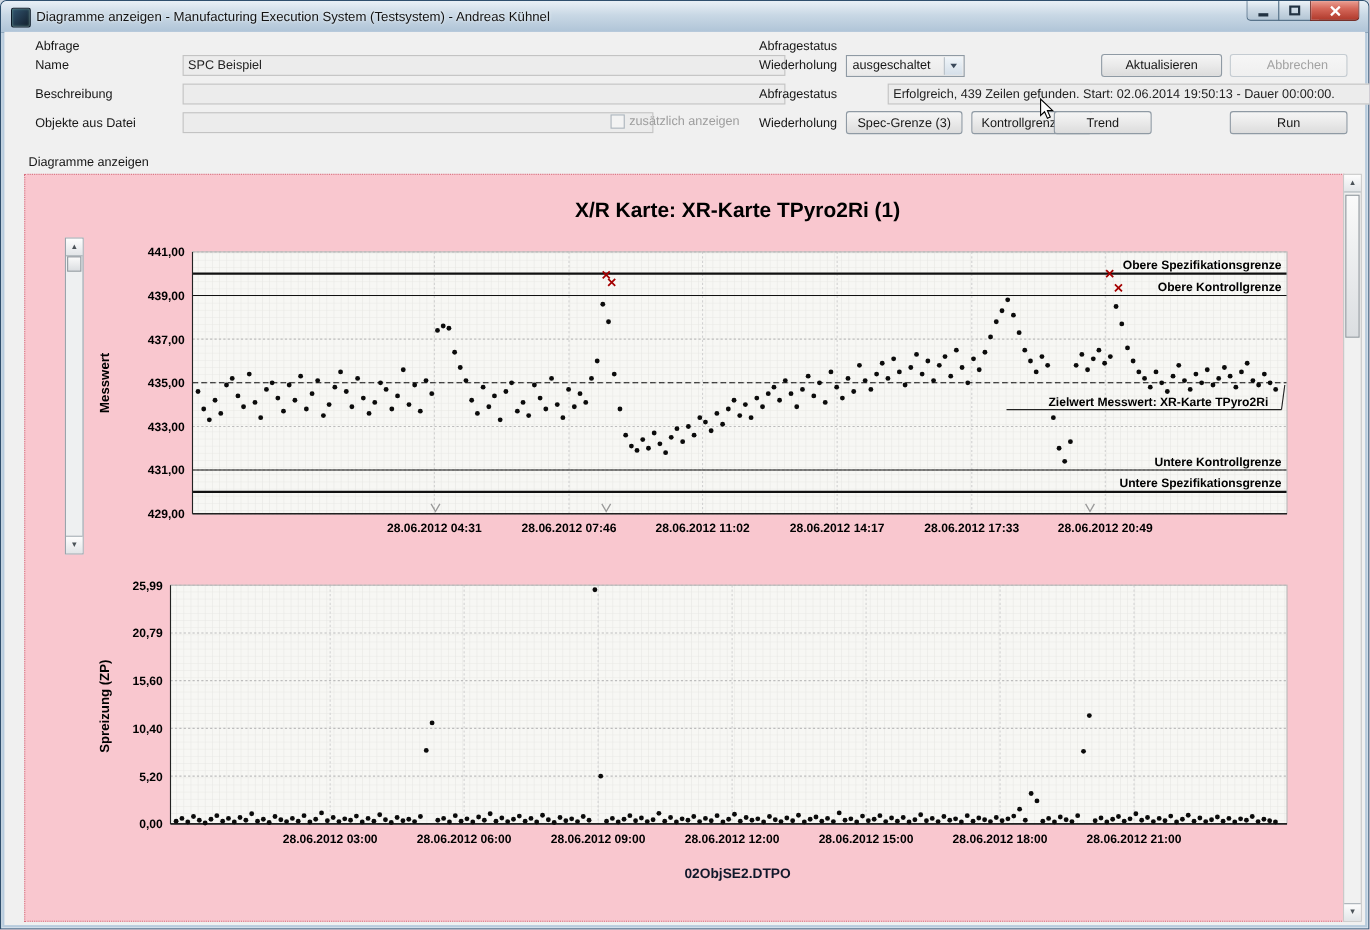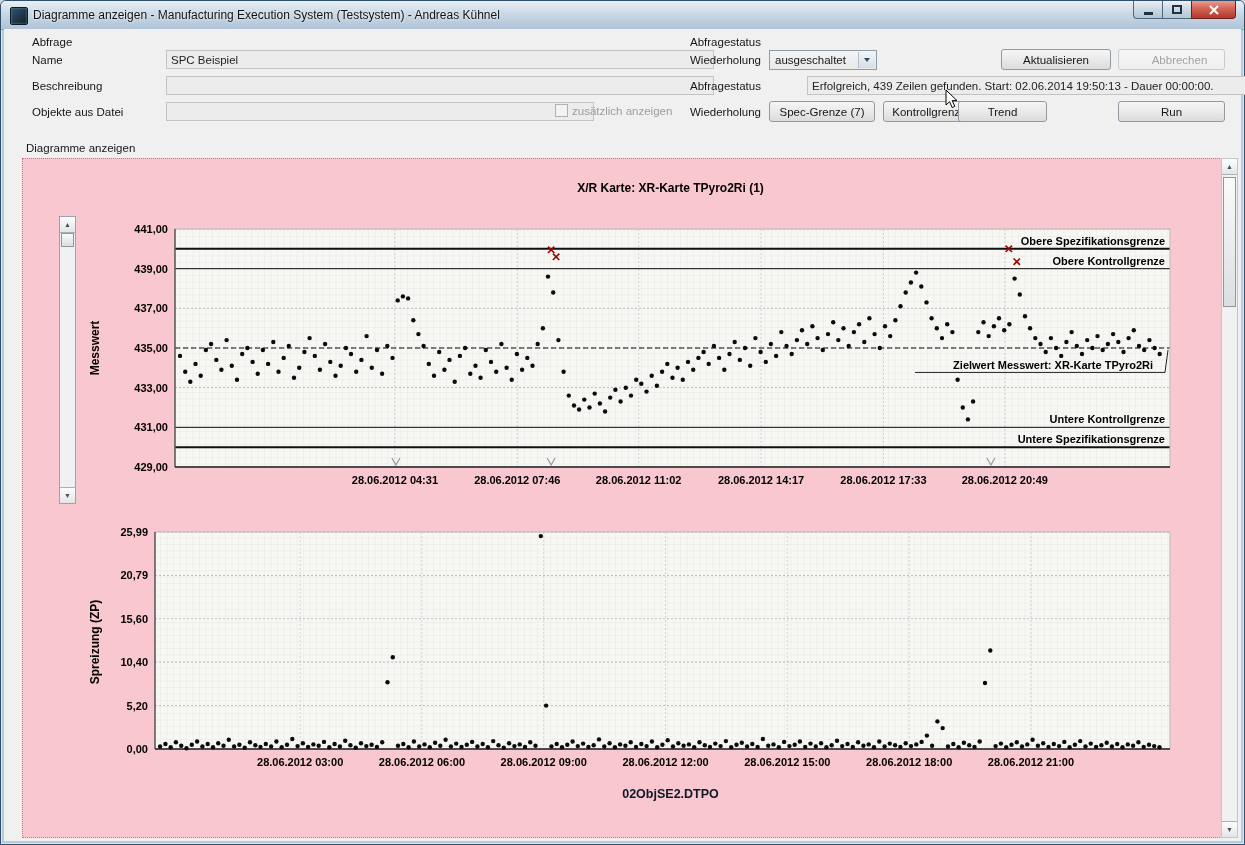--- a/index.html
+++ b/index.html
@@ -40,21 +40,21 @@
       background:linear-gradient(#f0f5f9,#d5dfe9);border-left:1px solid #b6bfc7;
       display:flex;align-items:center;justify-content:center;}
   .dd-arrow{width:0;height:0;border-left:3.5px solid transparent;border-right:3.5px solid transparent;
       border-top:4px solid #39485a;}
   .chkbox{position:absolute;width:13px;height:13px;box-sizing:border-box;background:#f3f3f3;
       border:1px solid #aab3bb;}
   .chklabel{color:#9d9d9d;}
   .diagram-panel{position:absolute;left:18px;top:129px;width:1200px;height:680px;box-sizing:border-box;
       background:#f9c7cf;border:1px dotted #d4717f;}
   .chart-title{position:absolute;left:150px;width:995px;top:22px;text-align:center;
-      font-size:12px;font-weight:bold;color:#000;}
+      font-size:19px;font-weight:bold;color:#000;}
   .yaxis-title{position:absolute;width:200px;height:16px;text-align:center;font-size:12px;
       font-weight:bold;color:#000;transform:rotate(-90deg);}
   .xaxis-title{position:absolute;left:150px;width:995px;top:628px;text-align:center;
       font-size:12.5px;font-weight:bold;color:#0f172a;}
   svg.spc{position:absolute;}
   svg text{font-family:"Liberation Sans",sans-serif;}
   .tick{font-size:11px;font-weight:bold;fill:#000;}
   .rlab{font-size:11px;font-weight:bold;fill:#000;}
   .ann{font-size:11px;font-weight:bold;fill:#000;}
   .vslider{position:absolute;left:36px;top:57px;width:17px;height:288px;box-sizing:border-box;
@@ -110,21 +110,21 @@
           <span class="dd-arrow"></span>
         </span>
     </div>
     <div class="btn" style="left:997px;top:20px;width:110px">Aktualisieren</div>
     <div class="btn disabled" style="left:1114px;top:20px;width:107px">Abbrechen</div>
 
     <div class="lbl" style="left:686px;top:51px">Abfragestatus</div>
     <input class="tb" style="left: 759px; top: 47px; width: 456px;" readonly="" value="Erfolgreich, 439 Zeilen gefunden. Start: 02.06.2014 19:50:13 - Dauer 00:00:00.">
 
     <div class="lbl" style="left:686px;top:77px">Wiederholung</div>
-    <div class="btn" style="left:765px;top:72px;width:106px">Spec-Grenze (7)</div>
+    <div class="btn" style="left:765px;top:72px;width:106px">Spec-Grenze (3)</div>
     <div class="btn" style="left:879px;top:72px;width:110px">Kontrollgrenze (2)</div>
     <div class="btn" style="left:954px;top:72px;width:89px">Trend</div>
     <div class="btn" style="left:1114px;top:72px;width:107px">Run</div>
 
     <div class="lbl" style="left:22px;top:113px">Diagramme anzeigen</div>
 
     <div class="diagram-panel">
       <div class="chart-title">X/R Karte: XR-Karte TPyro2Ri (1)</div>
 
       <div class="vslider">

